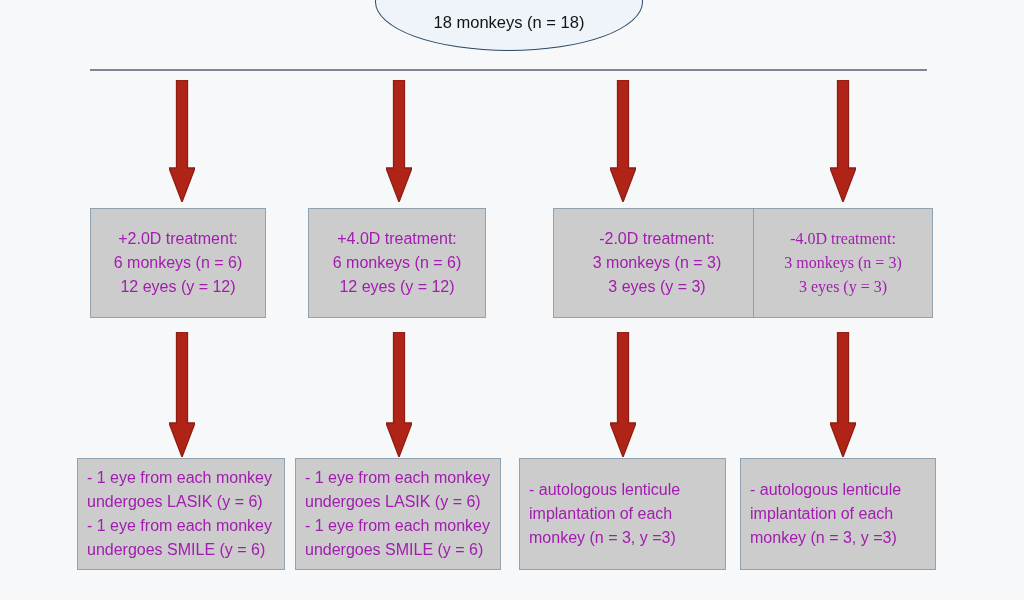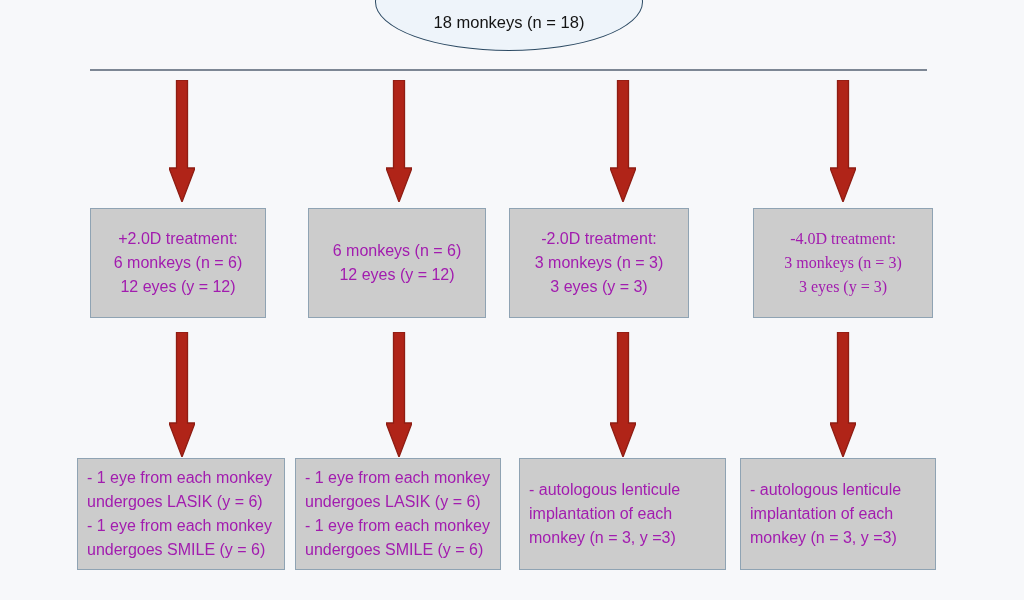--- a/index.html
+++ b/index.html
@@ -77,21 +77,21 @@
     font-size: 16px;
     color: #a21caf;
     line-height: 24px;
     white-space: nowrap;
   }
 
   
   .treat-box { top: 208px; height: 110px; }
   .t1 { left: 90px;  width: 176px; }
   .t2 { left: 308px; width: 178px; }
-  .t3 { left: 509px; width: 180px; }
+  .t3 { left: 553px; width: 208px; }
   .t4 { left: 753px; width: 180px; font-family: Liberation Serif, serif; }
 
   
   .out-box { top: 458px; height: 112px; }
   .o1 { left: 77px;  width: 208px; }
   .o2 { left: 295px; width: 206px; }
   .o3 { left: 519px; width: 207px; }
   .o4 { left: 740px; width: 196px; }
 </style>
 </head>
@@ -125,20 +125,21 @@
       <polygon points="7.5,0 18.5,0 18.5,88 26,88 13,122 0,88 7.5,88" fill="#b02418" stroke="#8e1d13" stroke-width="1.3"></polygon>
     </svg>
   </div>
 
   <div class="node-box centered treat-box t1">
     <div class="box-line">+2.0D treatment:</div>
     <div class="box-line">6 monkeys (n = 6)</div>
     <div class="box-line">12 eyes (y = 12)</div>
   </div>
   <div class="node-box centered treat-box t2">
+    <div class="box-line">+4.0D treatment:</div>
     <div class="box-line">6 monkeys (n = 6)</div>
     <div class="box-line">12 eyes (y = 12)</div>
   </div>
   <div class="node-box centered treat-box t3">
     <div class="box-line">-2.0D treatment:</div>
     <div class="box-line">3 monkeys (n = 3)</div>
     <div class="box-line">3 eyes (y = 3)</div>
   </div>
   <div class="node-box centered treat-box t4">
     <div class="box-line">-4.0D treatment:</div>

